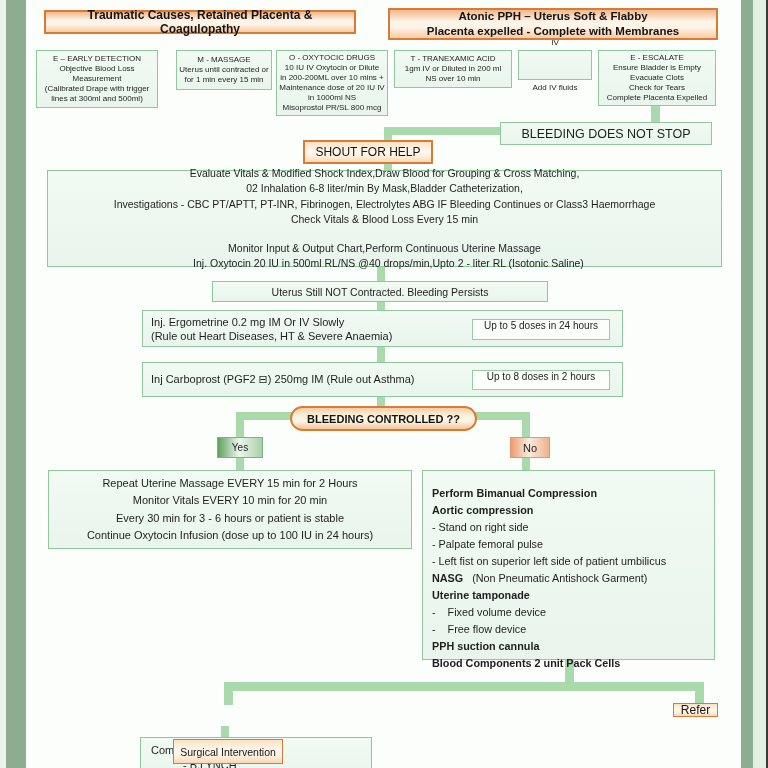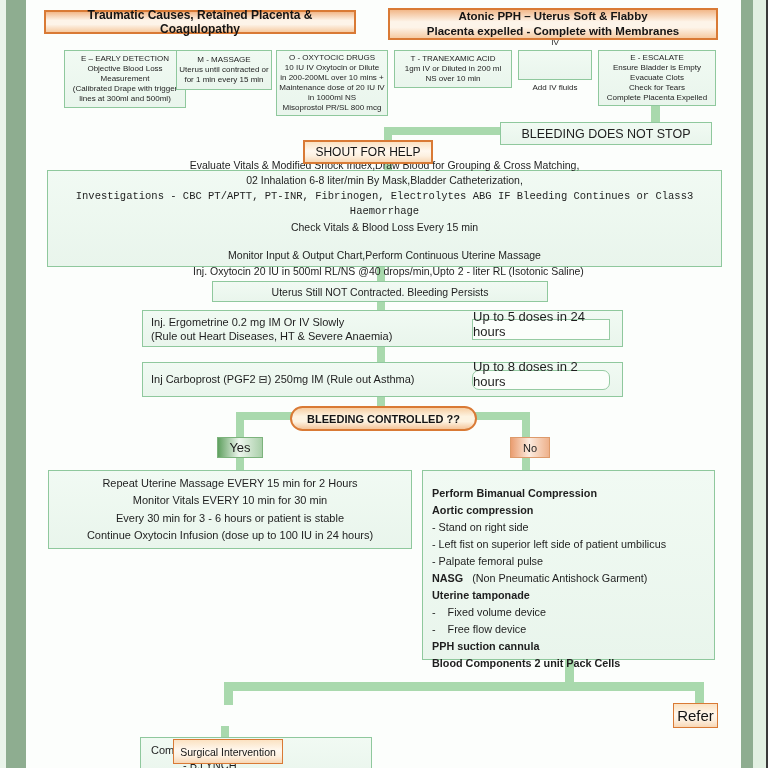--- a/index.html
+++ b/index.html
@@ -30,22 +30,22 @@
     box-sizing:border-box;text-align:center;color:#141414;
   }
   .obox-light{
     background:linear-gradient(180deg,#fbe2c2 0%,#fff8ef 45%,#fdf0e0 70%,#f8d8b6 100%);
   }
   .hdr{font-weight:bold;}
   .center-flex{display:flex;align-items:center;justify-content:center;flex-direction:column;}
   .small{font-size:8px;line-height:1.35;}
   .dosebox{
     position:absolute;z-index:3;border:1.5px solid #96cba3;background:#fbfefb;
-    box-sizing:border-box;display:flex;align-items:flex-end;justify-content:center;
-    font-size:13px;
+    box-sizing:border-box;display:flex;align-items:flex-start;justify-content:center;
+    font-size:10px;
   }
   .leftpad{text-align:left;}
   .b{font-weight:bold;}
   .nolines div{line-height:17px;font-size:10.8px;}
 </style>
 </head>
 <body>
 
 <div id="canvas">
 
@@ -72,21 +72,21 @@
   <div class="line" style="left:221px;top:726px;width:8px;height:13px;"></div>
 
   <div class="obox center-flex" style="left:44px;top:10px;width:312px;height:24px;font-size:12px;">
     <div class="hdr">Traumatic Causes, Retained Placenta &amp; Coagulopathy</div>
   </div>
   <div class="obox center-flex" style="left:388px;top:8px;width:330px;height:32px;font-size:11.5px;line-height:1.3;">
     <div class="hdr">Atonic PPH – Uterus Soft &amp; Flabby</div>
     <div class="hdr">Placenta expelled - Complete with Membranes</div>
   </div>
 
-  <div class="gbox center-flex small" style="left:64px;top:50px;width:122px;height:58px;">
+  <div class="gbox center-flex small" style="left:36px;top:50px;width:122px;height:58px;">
     <div class="t">E – EARLY DETECTION</div>
     <div class="t">Objective Blood Loss</div>
     <div class="t">Measurement</div>
     <div class="t">(Calibrated Drape with trigger</div>
     <div class="t">lines at 300ml and 500ml)</div>
   </div>
   <div class="gbox center-flex small" style="left:176px;top:50px;width:96px;height:40px;">
     <div class="t">M - MASSAGE</div>
     <div class="t">Uterus until contracted or</div>
     <div class="t">for 1 min every 15 min</div>
@@ -120,81 +120,81 @@
     <div>BLEEDING DOES NOT STOP</div>
   </div>
 
   <div class="obox obox-light center-flex" style="left:303px;top:140px;width:130px;height:24px;font-size:12px;">
     <div>SHOUT FOR HELP</div>
   </div>
 
   <div class="gbox center-flex" style="left:47px;top:170px;width:675px;height:97px;font-size:10.5px;">
     <div class="t" style="line-height:15.5px;">Evaluate Vitals &amp; Modified Shock Index,Draw Blood for Grouping &amp; Cross Matching,</div>
     <div class="t" style="line-height:15.5px;">02 Inhalation 6-8 liter/min By Mask,Bladder Catheterization,</div>
-    <div class="t" style="line-height:15.5px;font-family:Liberation Mono, monospace;">Investigations -   CBC PT/APTT, PT-INR, Fibrinogen, Electrolytes ABG IF Bleeding Continues or Class3 Haemorrhage</div>
+    <div class="t" style="line-height:15.5px;">Investigations -   CBC PT/APTT, PT-INR, Fibrinogen, Electrolytes ABG IF Bleeding Continues or Class3 Haemorrhage</div>
     <div class="t" style="line-height:15.5px;">Check Vitals &amp; Blood Loss Every 15 min</div>
     <div class="t" style="line-height:15.5px;margin-top:13px;">Monitor Input &amp; Output Chart,Perform Continuous Uterine Massage</div>
     <div class="t" style="line-height:15.5px;margin-left:8px;">Inj. Oxytocin 20 IU in 500ml RL/NS @40 drops/min,Upto 2 - liter RL (Isotonic Saline)</div>
   </div>
 
   <div class="gbox center-flex" style="left:212px;top:281px;width:336px;height:21px;font-size:10.5px;">
     <div>Uterus Still NOT Contracted. Bleeding Persists</div>
   </div>
 
   <div class="gbox leftpad" style="left:142px;top:310px;width:481px;height:37px;font-size:11px;padding:4px 8px;">
     <div style="line-height:14px;">Inj. Ergometrine 0.2 mg IM Or IV Slowly</div>
     <div style="line-height:14px;">(Rule out Heart Diseases, HT &amp; Severe Anaemia)</div>
     <div class="dosebox" style="left:329px;top:8px;width:138px;height:21px;position:absolute;">
       <span>Up to 5 doses in 24 hours</span>
     </div>
   </div>
 
   <div class="gbox leftpad" style="left:142px;top:362px;width:481px;height:35px;font-size:11px;padding:16px 8px;display:flex;align-items:center;">
     <div>Inj  Carboprost  (PGF2 ⊟) 250mg IM (Rule out Asthma)</div>
-    <div class="dosebox" style="left:329px;top:7px;width:138px;height:20px;position:absolute;border-radius:7px;">
+    <div class="dosebox" style="left:329px;top:7px;width:138px;height:20px;position:absolute;">
       <span>Up to 8 doses in 2 hours</span>
     </div>
   </div>
 
   <div class="obox center-flex" style="left:290px;top:406px;width:187px;height:25px;border-radius:13px;font-size:11px;background:linear-gradient(180deg,#f7cfa4 0%,#fdf3e1 40%,#fdf3e1 65%,#f4c59a 100%);">
     <div class="hdr">BLEEDING CONTROLLED  ??</div>
   </div>
 
-  <div style="position:absolute;z-index:3;left:217px;top:437px;width:46px;height:21px;border:1px solid #7cb37c;background:linear-gradient(90deg,#5fa05f 0%,#eef6ee 48%,#a9cfa9 100%);display:flex;align-items:center;justify-content:center;font-size:13px;box-sizing:border-box;">
+  <div style="position:absolute;z-index:3;left:217px;top:437px;width:46px;height:21px;border:1px solid #7cb37c;background:linear-gradient(90deg,#5fa05f 0%,#eef6ee 48%,#a9cfa9 100%);display:flex;align-items:center;justify-content:center;font-size:10px;box-sizing:border-box;">
     <span>Yes</span>
   </div>
   <div style="position:absolute;z-index:3;left:510px;top:437px;width:40px;height:21px;border:1px solid #dd9a6b;background:linear-gradient(90deg,#ea9e71 0%,#fcebdf 48%,#eeb18b 100%);display:flex;align-items:center;justify-content:center;font-size:11px;box-sizing:border-box;">
     <span>No</span>
   </div>
 
   <div class="gbox center-flex" style="left:48px;top:470px;width:364px;height:79px;font-size:11px;">
     <div class="t" style="line-height:17.5px;">Repeat Uterine Massage EVERY 15 min for 2 Hours</div>
-    <div class="t" style="line-height:17.5px;">Monitor Vitals EVERY 10 min for 30 min</div>
+    <div class="t" style="line-height:17.5px;">Monitor Vitals EVERY 10 min for 20 min</div>
     <div class="t" style="line-height:17.5px;">Every 30 min for 3 - 6 hours or patient is stable</div>
     <div class="t" style="line-height:17.5px;">Continue Oxytocin Infusion (dose up to 100 IU in 24 hours)</div>
   </div>
 
   <div class="gbox leftpad nolines" style="left:422px;top:470px;width:293px;height:190px;padding:14px 9px;">
     <div class="b">Perform Bimanual Compression</div>
     <div class="b">Aortic compression</div>
     <div>- Stand on right side</div>
+    <div>- Palpate femoral pulse</div>
     <div>- Left fist on superior left side of patient umbilicus</div>
-    <div>- Palpate femoral pulse</div>
     <div><span class="b">NASG</span><span style="white-space:pre;">   (Non Pneumatic Antishock Garment)</span></div>
     <div class="b">Uterine tamponade</div>
     <div style="white-space:pre;">-    Fixed volume device</div>
     <div style="white-space:pre;">-    Free flow device</div>
     <div class="b">PPH suction cannula</div>
     <div class="b">Blood Components 2 unit Pack Cells</div>
   </div>
 
   <div class="obox obox-light center-flex" style="left:173px;top:703px;width:110px;height:25px;font-size:10.5px;border-width:1.5px;margin-top:36px;">
     <div>Surgical Intervention</div>
   </div>
-  <div class="obox obox-light center-flex" style="left:673px;top:703px;width:45px;height:25px;font-size:15px;border-width:1.5px;">
+  <div class="obox obox-light center-flex" style="left:673px;top:703px;width:45px;height:14px;font-size:12px;border-width:1.5px;">
     <div>Refer</div>
   </div>
 
   <div class="gbox leftpad" style="left:140px;top:737px;width:232px;height:44px;font-size:11px;padding:5px 10px;">
     <div style="line-height:15px;">Compression Sutures</div>
     <div style="line-height:15px;padding-left:32px;">- B.LYNCH</div>
   </div>
 
 </div>
 

